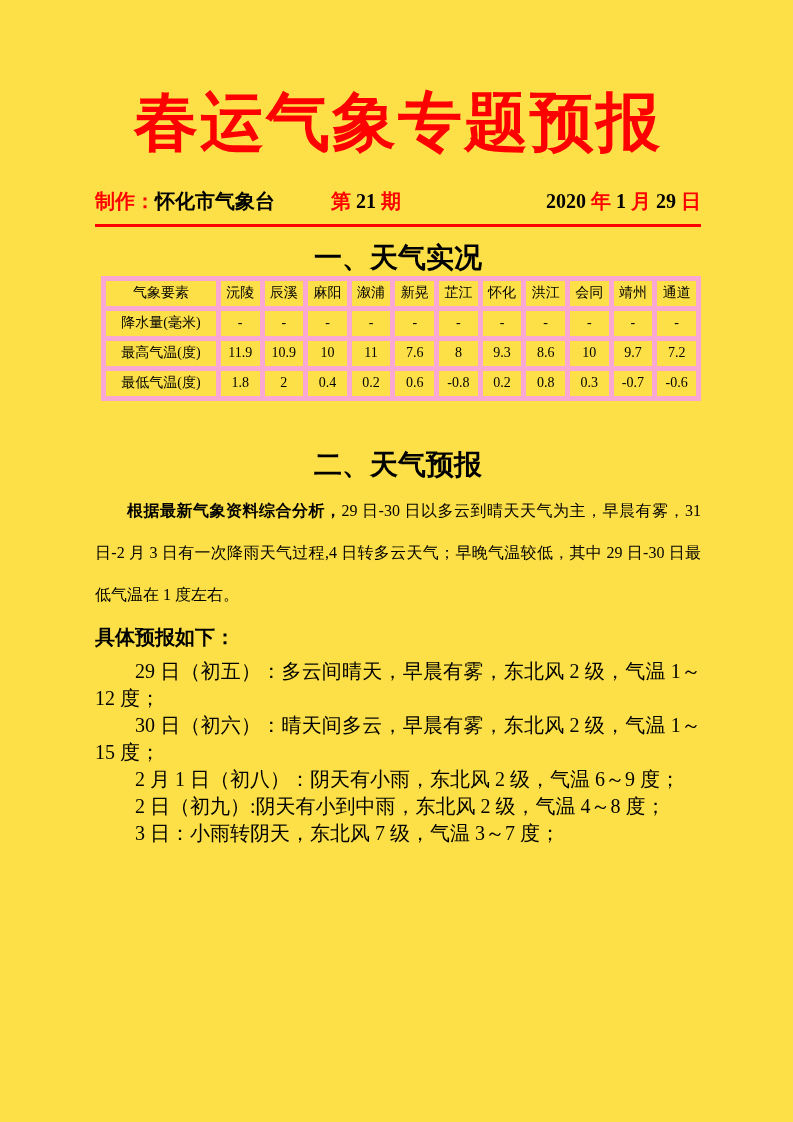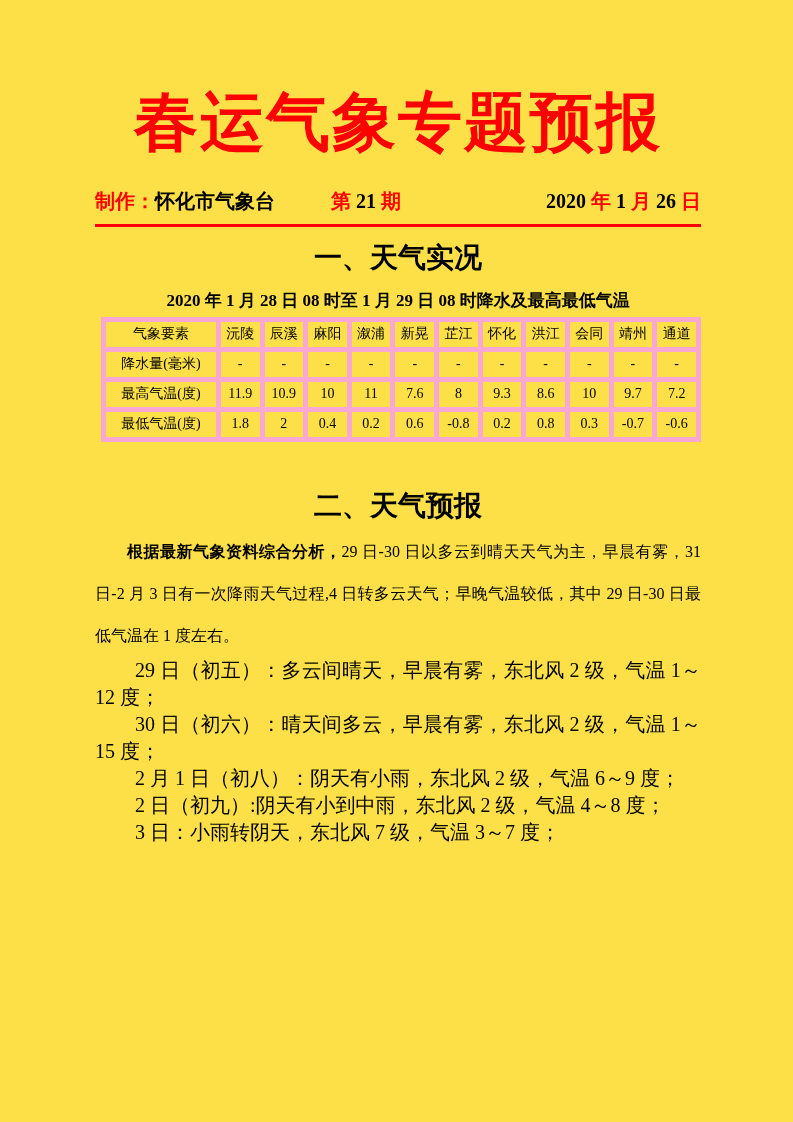--- a/index.html
+++ b/index.html
@@ -115,29 +115,28 @@
   <h1 class="doc-title">春运气象专题预报</h1>
 
   <div class="meta-row">
     <div class="meta-left">
       <span class="red">制作：</span><span>怀化市气象台</span>
     </div>
     <div class="meta-issue">
       <span class="red">第</span><span>21</span><span class="red">期</span>
     </div>
     <div class="meta-date">
-      <span>2020</span><span class="red">年</span><span>1</span><span class="red">月</span><span>26</span><span class="red">日</span>
+      <span>2020</span><span class="red">年</span><span>1</span><span class="red">月</span><span>29</span><span class="red">日</span>
     </div>
   </div>
 
   <div class="red-rule"></div>
 
   <h2 class="section-heading">一、天气实况</h2>
 
-  <div class="table-title">2020 年 1 月 28 日 08 时至 1 月 29 日 08 时降水及最高最低气温</div>
 
   <table class="weather">
     <thead>
       <tr id="weather-table-head">
           <th class="label-col">气象要素</th>
           <th>沅陵</th>
           <th>辰溪</th>
           <th>麻阳</th>
           <th>溆浦</th>
           <th>新晃</th>
@@ -192,20 +191,21 @@
           <td>-0.7</td>
           <td>-0.6</td>
         </tr>
       </tbody>
   </table>
 
   <h2 class="section-heading forecast">二、天气预报</h2>
 
   <p class="body-para"><b>根据最新气象资料综合分析，</b><span>29 日-30 日以多云到晴天天气为主，早晨有雾，31 日-2 月 3 日有一次降雨天气过程,4 日转多云天气；早晚气温较低，其中 29 日-30 日最低气温在 1 度左右。</span></p>
 
+  <p class="detail-heading">具体预报如下：</p>
 
   <div id="forecast-items">
       <p class="forecast-item">29 日（初五）：多云间晴天，早晨有雾，东北风 2 级，气温 1～12 度；</p>
       <p class="forecast-item">30 日（初六）：晴天间多云，早晨有雾，东北风 2 级，气温 1～15 度；</p>
       <p class="forecast-item">2 月 1 日（初八）：阴天有小雨，东北风 2 级，气温 6～9 度；</p>
       <p class="forecast-item">2 日（初九）:阴天有小到中雨，东北风 2 级，气温 4～8 度；</p>
       <p class="forecast-item">3 日：小雨转阴天，东北风 7 级，气温 3～7 度；</p>
     </div>
 
 </div>

